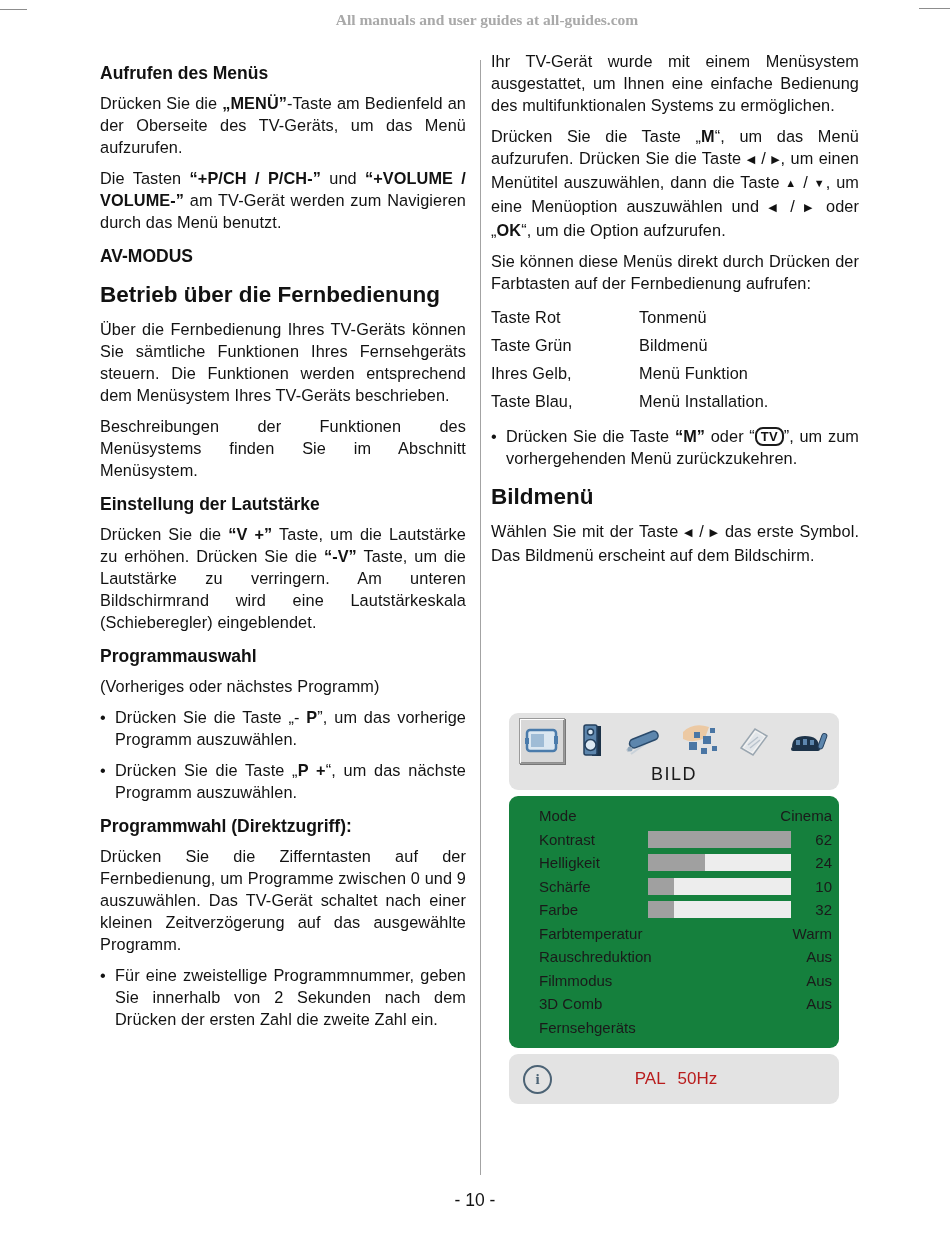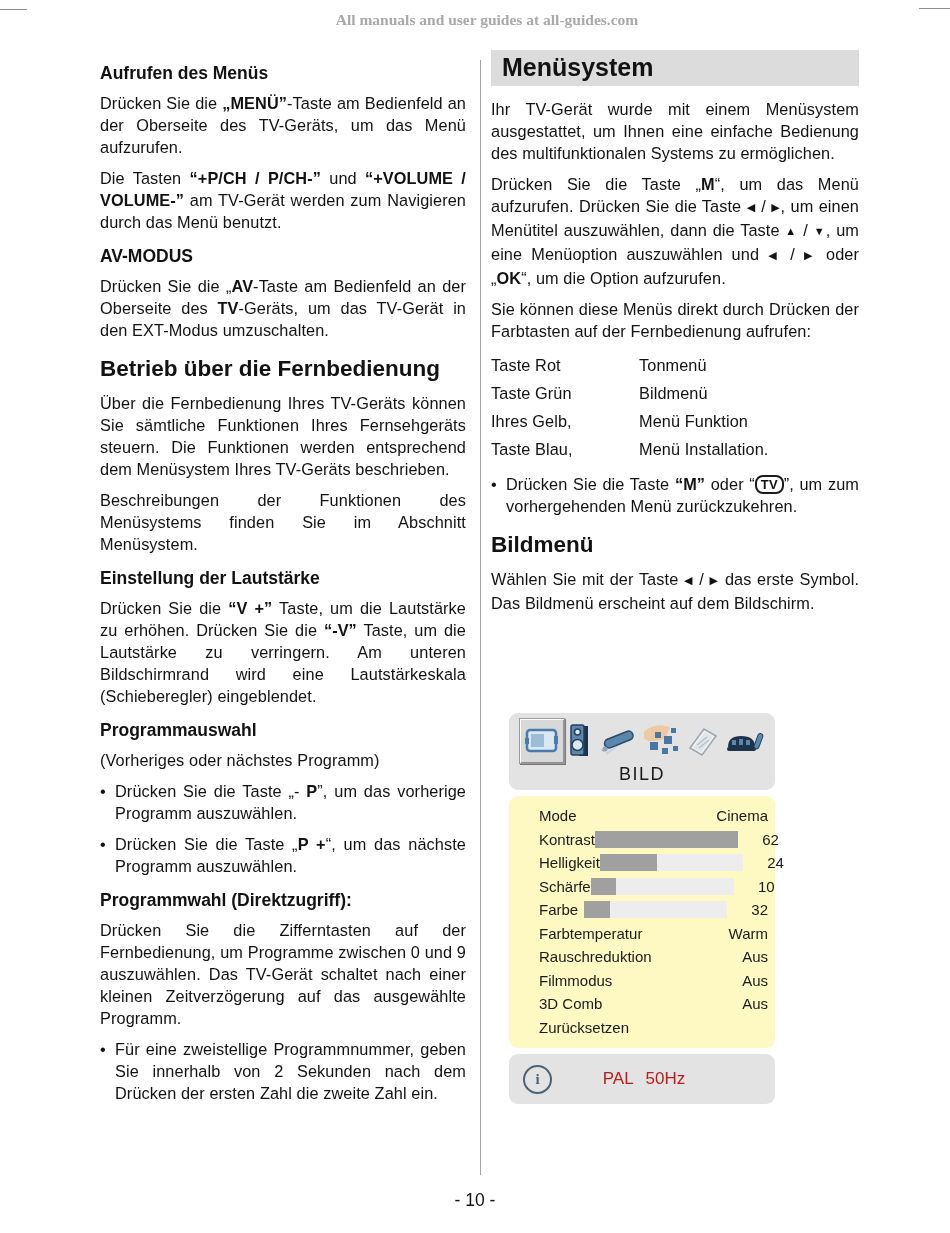--- a/index.html
+++ b/index.html
@@ -26,30 +26,30 @@
   .bullet{margin:0 0 9px 0;display:flex;}
   .bullet .dot{width:15px;flex:0 0 15px;}
   .bullet .bullet-body{flex:1;text-align:justify;}
   .ctable{margin:2px 0 10px 0;}
   .ctable-row{display:flex;line-height:28px;}
   .ctable-row span:first-child{width:148px;flex:0 0 148px;}
   .tri{font-size:11px;position:relative;top:-1px;}
   .key{display:inline-block;border:2px solid #1b1b1b;border-radius:8px;padding:0 4px;
        font-weight:bold;font-size:13px;line-height:15px;position:relative;top:-1px;}
   
-  .osd{width:266px;margin:16px 0 0 18px;font-size:15px;letter-spacing:0;}
+  .osd{width:330px;margin:16px 0 0 18px;font-size:15px;letter-spacing:0;}
   .osd-tabs{background:#e3e3e3;border-radius:9px;padding:5px 10px 3px 10px;}
   .osd-icons{display:flex;justify-content:space-between;align-items:center;height:46px;}
   .osd-icon{display:flex;align-items:center;justify-content:center;}
   .osd-icon.selected{
     background:#d8d8d8;border:1px solid #9a9a9a;width:44px;height:44px;
     box-shadow:inset 1px 1px 0 #ffffff, inset -1px -1px 0 #8f8f8f, 1px 1px 0 #777;
   }
   .osd-tab-label{text-align:center;font-size:18px;letter-spacing:1.5px;padding:0 0 2px 0;color:#1a1a1a;}
-  .osd-panel{background:#fef9c3;border-radius:9px;margin-top:6px;padding:8px 0 9px 0;}
+  .osd-panel{background:#15803d;border-radius:9px;margin-top:6px;padding:8px 0 9px 0;}
   .osd-row{display:flex;align-items:center;height:23.5px;padding:0 7px 0 30px;color:#1a1a1a;}
   .osd-label{flex:1;}
   .osd-track{width:143px;height:17px;background:#ededed;margin-right:7px;flex:0 0 143px;display:block;}
   .osd-fill{display:block;height:100%;background:#a0a0a0;}
   .osd-value{min-width:34px;text-align:right;}
   .osd-status{background:#e3e3e3;border-radius:9px;margin-top:6px;height:50px;
               display:flex;align-items:center;padding:0 14px;}
   .info-icon{
     width:25px;height:25px;border:2.5px solid #4c6375;border-radius:50%;
     display:flex;align-items:center;justify-content:center;
@@ -68,21 +68,20 @@
 
 <div class="pg-header">All manuals and user guides at all-guides.com</div>
 
 <div class="vdivider"></div>
 
 <div class="col col-left">
     <div class="h3"><span>Aufrufen des Menüs</span></div>
     <div class="para"><span>Drücken Sie die </span><b>„MENÜ”</b><span>-Taste am Bedienfeld an der Oberseite des TV-Geräts, um das Menü aufzurufen.</span></div>
     <div class="para"><span>Die Tasten </span><b>“+P/CH / P/CH-”</b><span> und </span><b>“+VOLUME / VOLUME-”</b><span>  am TV-Gerät werden zum Navigieren durch das Menü benutzt.</span></div>
     <div class="h3"><span>AV-MODUS</span></div>
-    <div class="para"><span>Drücken Sie die „</span><b>AV</b><span>-Taste am Bedienfeld an der Oberseite des </span><b>TV</b><span>-Geräts, um das TV-Gerät in den EXT-Modus umzuschalten.</span></div>
     <div class="h2"><span>Betrieb über die Fernbedienung</span></div>
     <div class="para"><span>Über die Fernbedienung Ihres TV-Geräts können Sie sämtliche Funktionen Ihres Fernsehgeräts steuern. Die Funktionen werden entsprechend dem Menüsystem Ihres TV-Geräts beschrieben.</span></div>
     <div class="para"><span>Beschreibungen der Funktionen des Menüsystems finden Sie im Abschnitt Menüsystem.</span></div>
     <div class="h3"><span>Einstellung der Lautstärke</span></div>
     <div class="para"><span>Drücken Sie die </span><b>“V +”</b><span> Taste, um die Lautstärke zu erhöhen. Drücken Sie die </span><b>“-V”</b><span> Taste, um die Lautstärke zu verringern. Am unteren Bildschirmrand wird eine Lautstärkeskala (Schieberegler) eingeblendet.</span></div>
     <div class="h3"><span>Programmauswahl</span></div>
     <div class="para"><span>(Vorheriges oder nächstes Programm)</span></div>
     <div class="bullet">
       <span class="dot">•</span>
       <span class="bullet-body"><span>Drücken Sie die Taste „- </span><b>P</b><span>”, um das vorherige Programm auszuwählen.</span></span>
@@ -94,21 +93,20 @@
     <div class="h3"><span>Programmwahl (Direktzugriff):</span></div>
     <div class="para"><span>Drücken Sie die Zifferntasten auf der Fernbedienung, um Programme zwischen 0 und 9 auszuwählen. Das TV-Gerät schaltet nach einer kleinen Zeitverzögerung auf das ausgewählte Programm.</span></div>
     <div class="bullet">
       <span class="dot">•</span>
       <span class="bullet-body"><span>Für eine zweistellige Programmnummer, geben Sie innerhalb von 2 Sekunden nach dem Drücken der ersten Zahl die zweite Zahl ein.</span></span>
     </div>
   </div>
 
 <div class="col col-right">
 
-<div class="h1box"><span>Menüsystem</span></div>
     <div class="para"><span>Ihr TV-Gerät wurde mit einem Menüsystem ausgestattet, um Ihnen eine einfache Bedienung des multifunktionalen Systems zu ermöglichen.</span></div>
     <div class="para"><span>Drücken Sie die Taste „</span><b>M</b><span>“, um das Menü aufzurufen. Drücken Sie die Taste </span><span class="tri">◀</span><span> / </span><span class="tri">▶</span><span>, um einen Menütitel auszuwählen, dann die Taste </span><span class="tri">▲</span><span> / </span><span class="tri">▼</span><span>, um eine Menüoption auszuwählen und </span><span class="tri">◀</span><span> / </span><span class="tri">▶</span><span> oder „</span><b>OK</b><span>“, um die Option aufzurufen.</span></div>
     <div class="para"><span>Sie können diese Menüs direkt durch Drücken der Farbtasten auf der Fernbedienung aufrufen:</span></div>
     <div class="ctable">
       <div class="ctable-row">
         <span>Taste Rot</span>
         <span>Tonmenü</span>
       </div>
       <div class="ctable-row">
         <span>Taste Grün</span>
@@ -236,21 +234,21 @@
         </div>
         <div class="osd-row">
           <span class="osd-label">Filmmodus</span>
           <span class="osd-value">Aus</span>
         </div>
         <div class="osd-row">
           <span class="osd-label">3D Comb</span>
           <span class="osd-value">Aus</span>
         </div>
         <div class="osd-row">
-          <span class="osd-label">Zurücksetzen</span>
+          <span class="osd-label">Fernsehgeräts</span>
           <span class="osd-value"></span>
         </div>
       </div>
     <div class="osd-status">
       <span class="info-icon">i</span>
       <span class="osd-status-text"><span>PAL</span><span>50Hz</span></span>
     </div>
   </div>
 </div>
 

